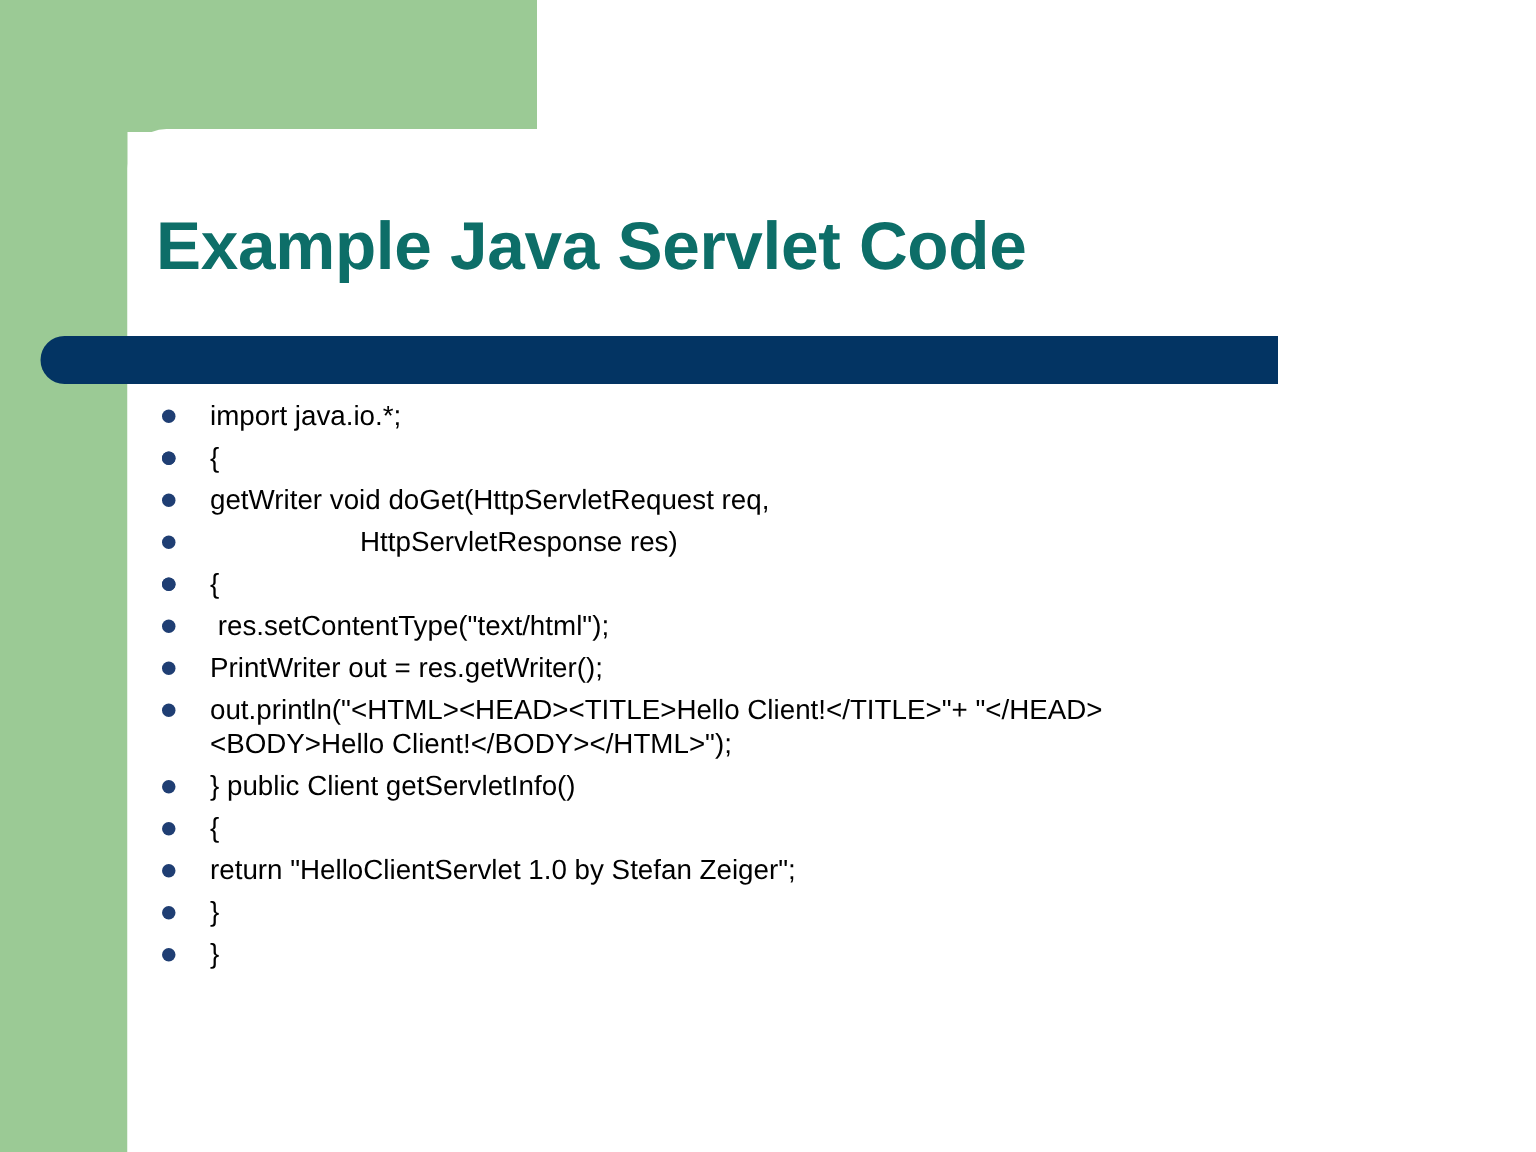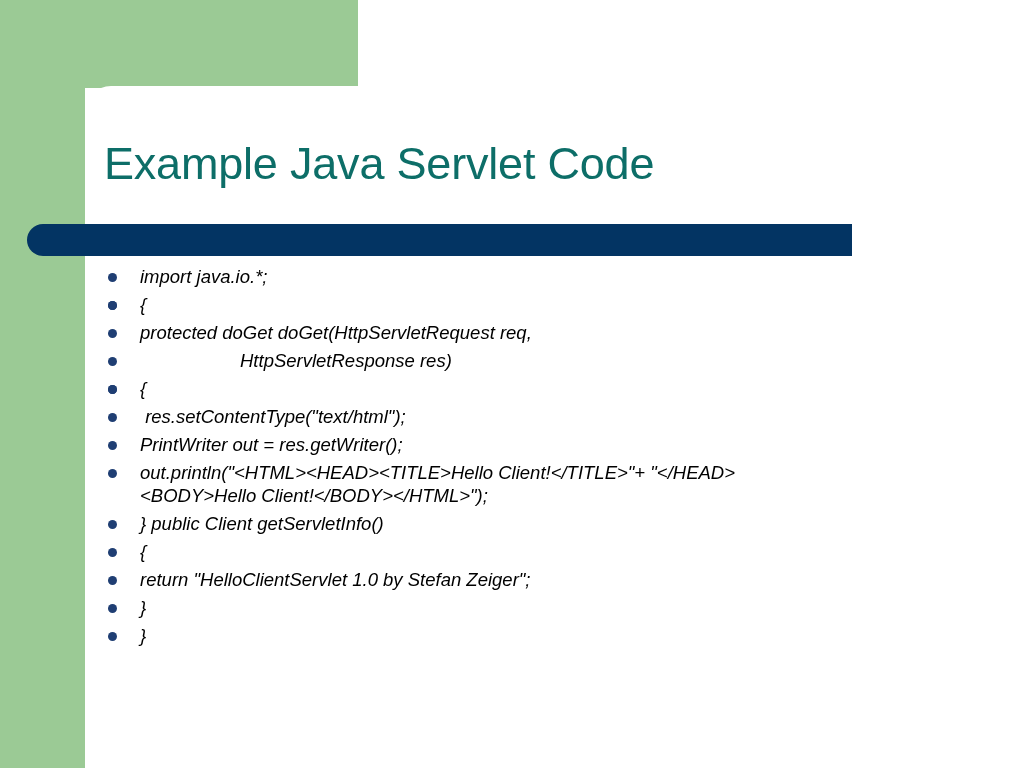--- a/index.html
+++ b/index.html
@@ -64,21 +64,21 @@
   }
 
   
   .slide-title {
     position: absolute;
     left: 104px;
     top: 136px;
     width: 830px;
     margin: 0;
     font-size: 45px;
-    font-weight: normal;
+    font-weight: bold;
     line-height: 56px;
     letter-spacing: -0.2px;
     color: var(--teal, #0d6e68);
     white-space: nowrap;
   }
 
   
   .bullet-list {
     position: absolute;
     left: 102px;
@@ -90,21 +90,20 @@
   }
 
   .bullet-item {
     position: relative;
     padding-left: 38px;
     margin: 0 0 5px 0;
     font-size: 18.5px;
     line-height: 23px;
     color: #000000;
     white-space: pre-wrap;
-    font-style: italic;
   }
 
   .bullet-item .dot {
     position: absolute;
     left: 6px;
     top: 8px;
     width: 9px;
     height: 9px;
     border-radius: 50%;
     background: var(--bullet, #1f3e73);
@@ -129,21 +128,21 @@
   <div class="green-left-strip"></div>
   <div class="white-panel"></div>
   <div class="navy-bar"></div>
 
   <h1 class="slide-title">Example Java Servlet Code</h1>
 
   <ul class="bullet-list" id="bullet-list">
       <li class="bullet-item"><span class="dot"></span><span class="line-text">import java.io.*;</span></li>
       <li class="bullet-item"><span class="dot"></span></li>
       <li class="bullet-item"><span class="dot"></span><span class="line-text">{</span></li>
-      <li class="bullet-item"><span class="dot"></span><span class="line-text">protected doGet doGet(HttpServletRequest req,</span></li>
+      <li class="bullet-item"><span class="dot"></span><span class="line-text">getWriter void doGet(HttpServletRequest req,</span></li>
       <li class="bullet-item indented"><span class="dot"></span><span class="line-text">HttpServletResponse res)</span></li>
       <li class="bullet-item"><span class="dot"></span></li>
       <li class="bullet-item"><span class="dot"></span><span class="line-text">{</span></li>
       <li class="bullet-item"><span class="dot"></span><span class="line-text"> res.setContentType("text/html");</span></li>
       <li class="bullet-item"><span class="dot"></span><span class="line-text">PrintWriter out = res.getWriter();</span></li>
       <li class="bullet-item wrapped"><span class="dot"></span><span class="line-text"> out.println("&lt;HTML&gt;&lt;HEAD&gt;&lt;TITLE&gt;Hello Client!&lt;/TITLE&gt;"+ "&lt;/HEAD&gt;&lt;BODY&gt;Hello Client!&lt;/BODY&gt;&lt;/HTML&gt;");</span></li>
       <li class="bullet-item"><span class="dot"></span><span class="line-text">} public Client getServletInfo()</span></li>
       <li class="bullet-item"><span class="dot"></span><span class="line-text">{</span></li>
       <li class="bullet-item"><span class="dot"></span><span class="line-text">return "HelloClientServlet 1.0 by Stefan Zeiger";</span></li>
       <li class="bullet-item"><span class="dot"></span><span class="line-text">}</span></li>

